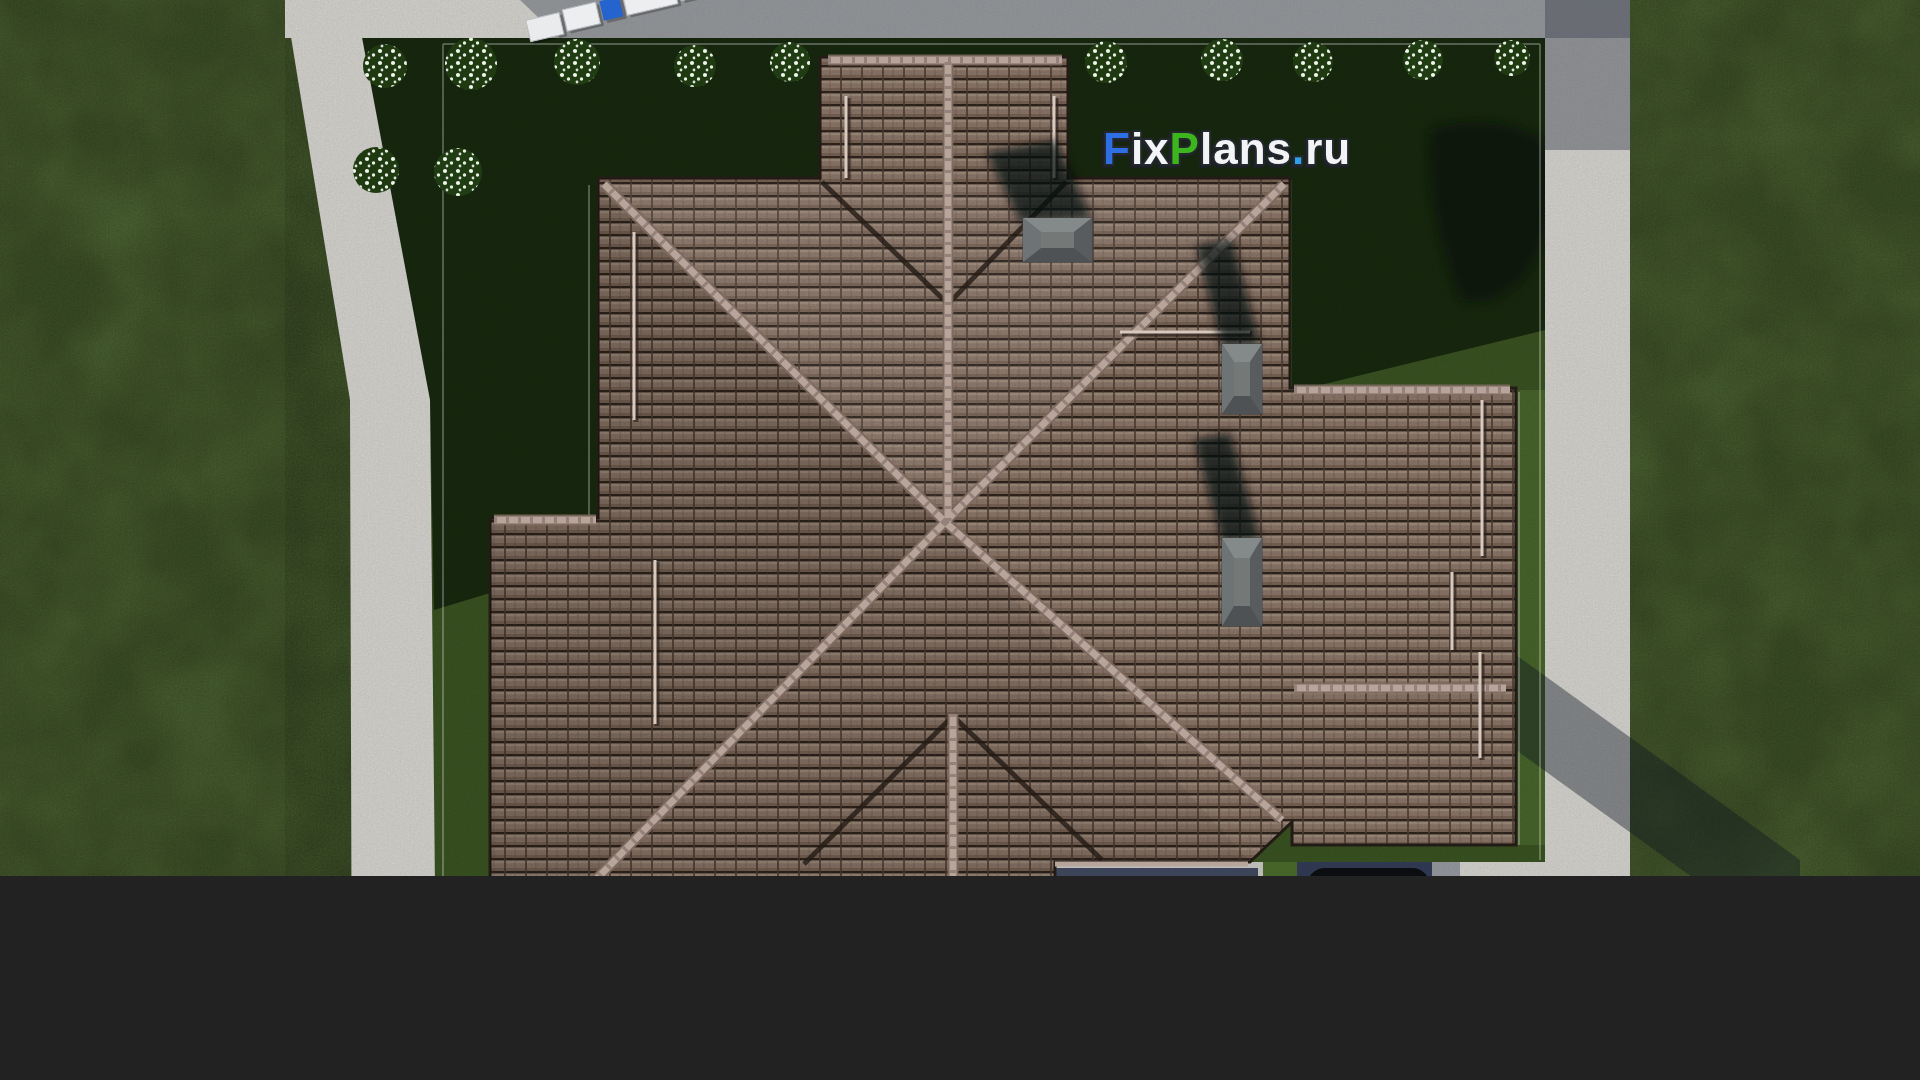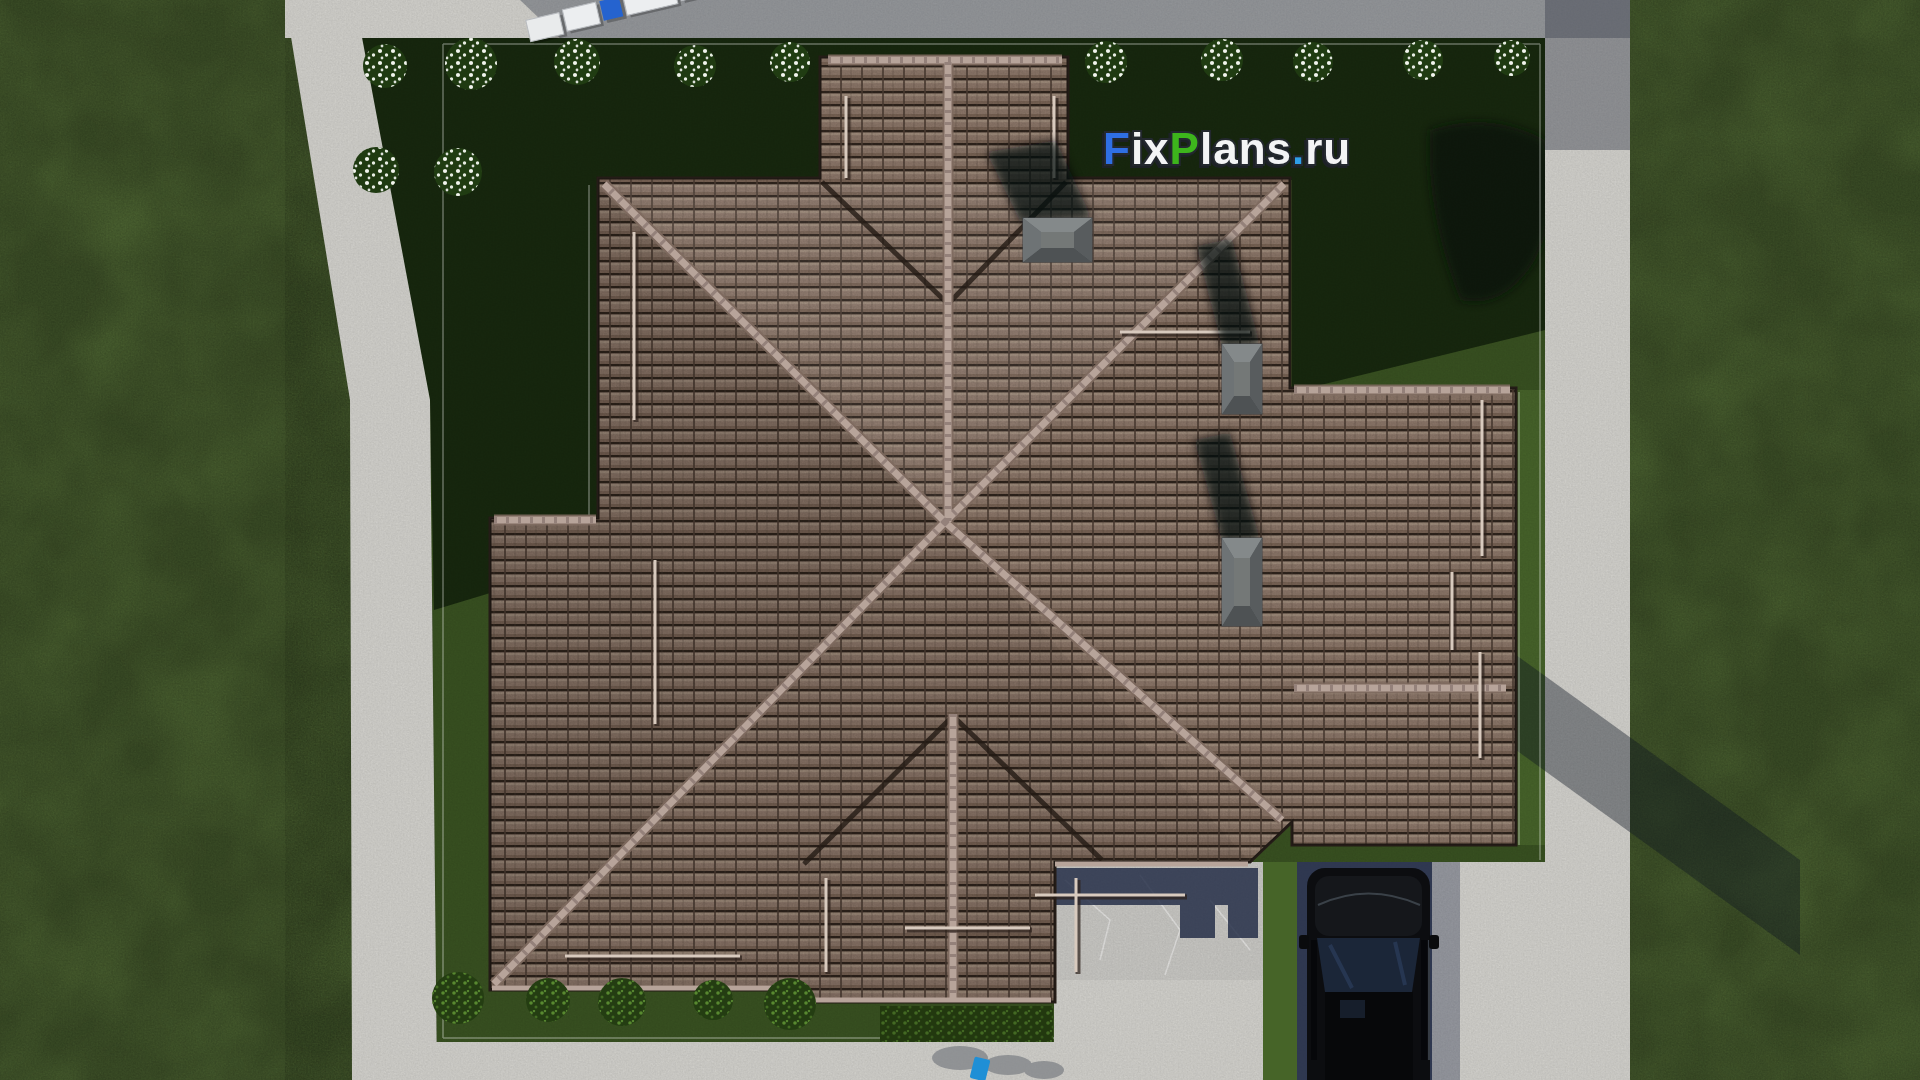--- a/index.html
+++ b/index.html
@@ -1,16 +1,16 @@
 <!DOCTYPE html>
 <html><head>
 <meta charset="utf-8">
 <style>
   html,body{margin:0;padding:0;background:#222;}
-  .stage{position:relative;width:1920px;height:1080px;overflow:hidden;
+  .stage{position:relative;width:1920px;height:876px;overflow:hidden;
          font-family:"Liberation Sans",sans-serif;}
   svg{display:block;}
   .wm-text{font-family:"Liberation Sans",sans-serif;font-weight:bold;
            font-size:44px;letter-spacing:1px;
            paint-order:stroke;stroke:#23282e;stroke-width:4px;
            filter:drop-shadow(-2px 2px 0 #1d2126);}
 </style>
 </head>
 <body>
 

